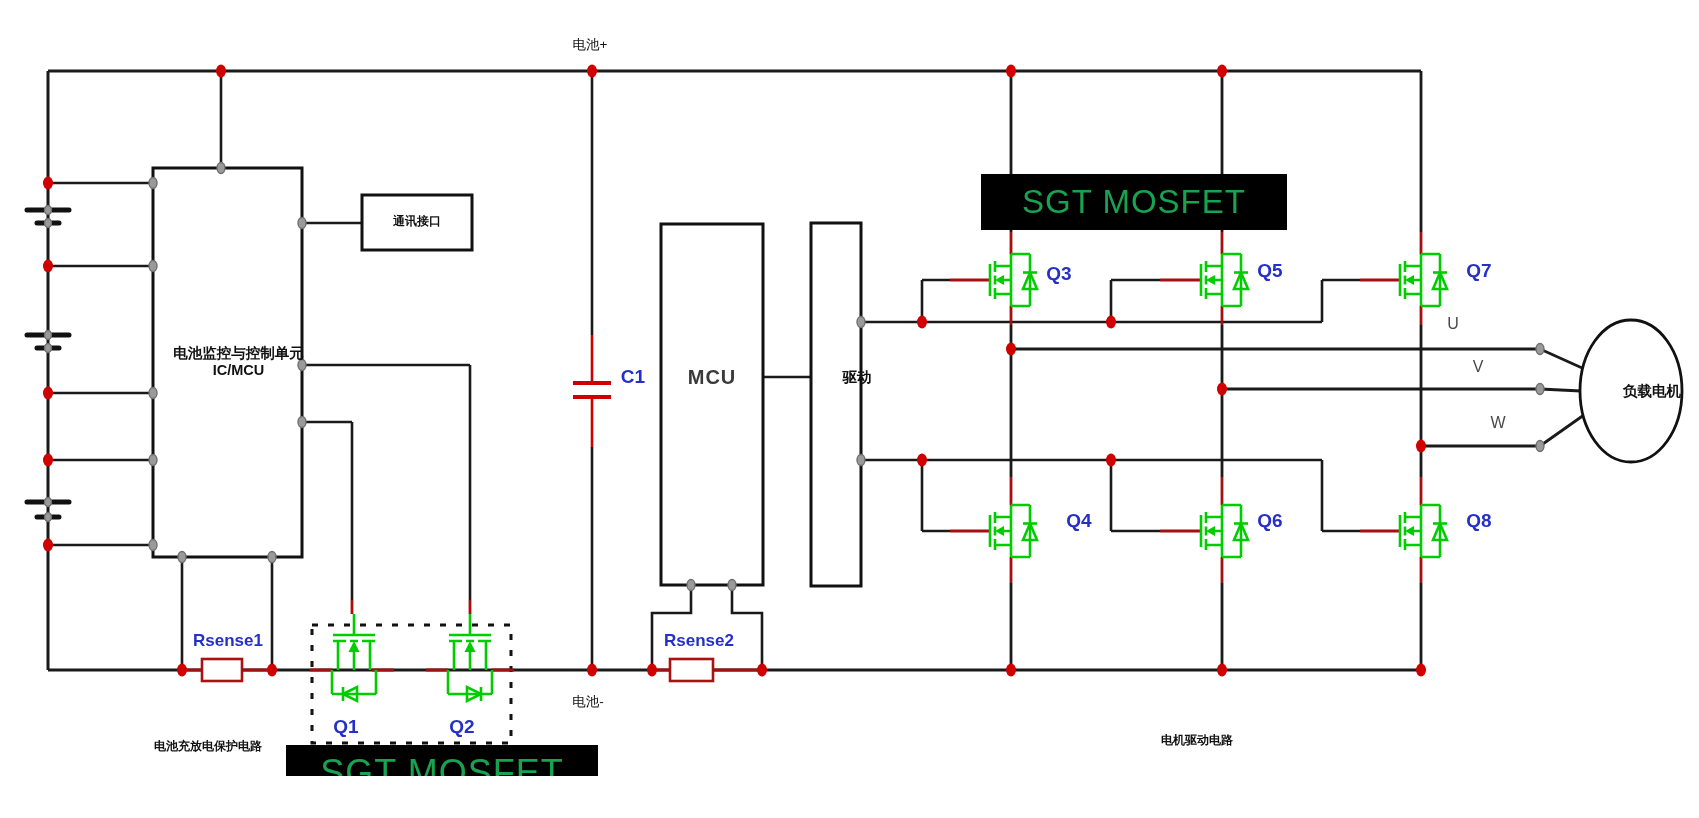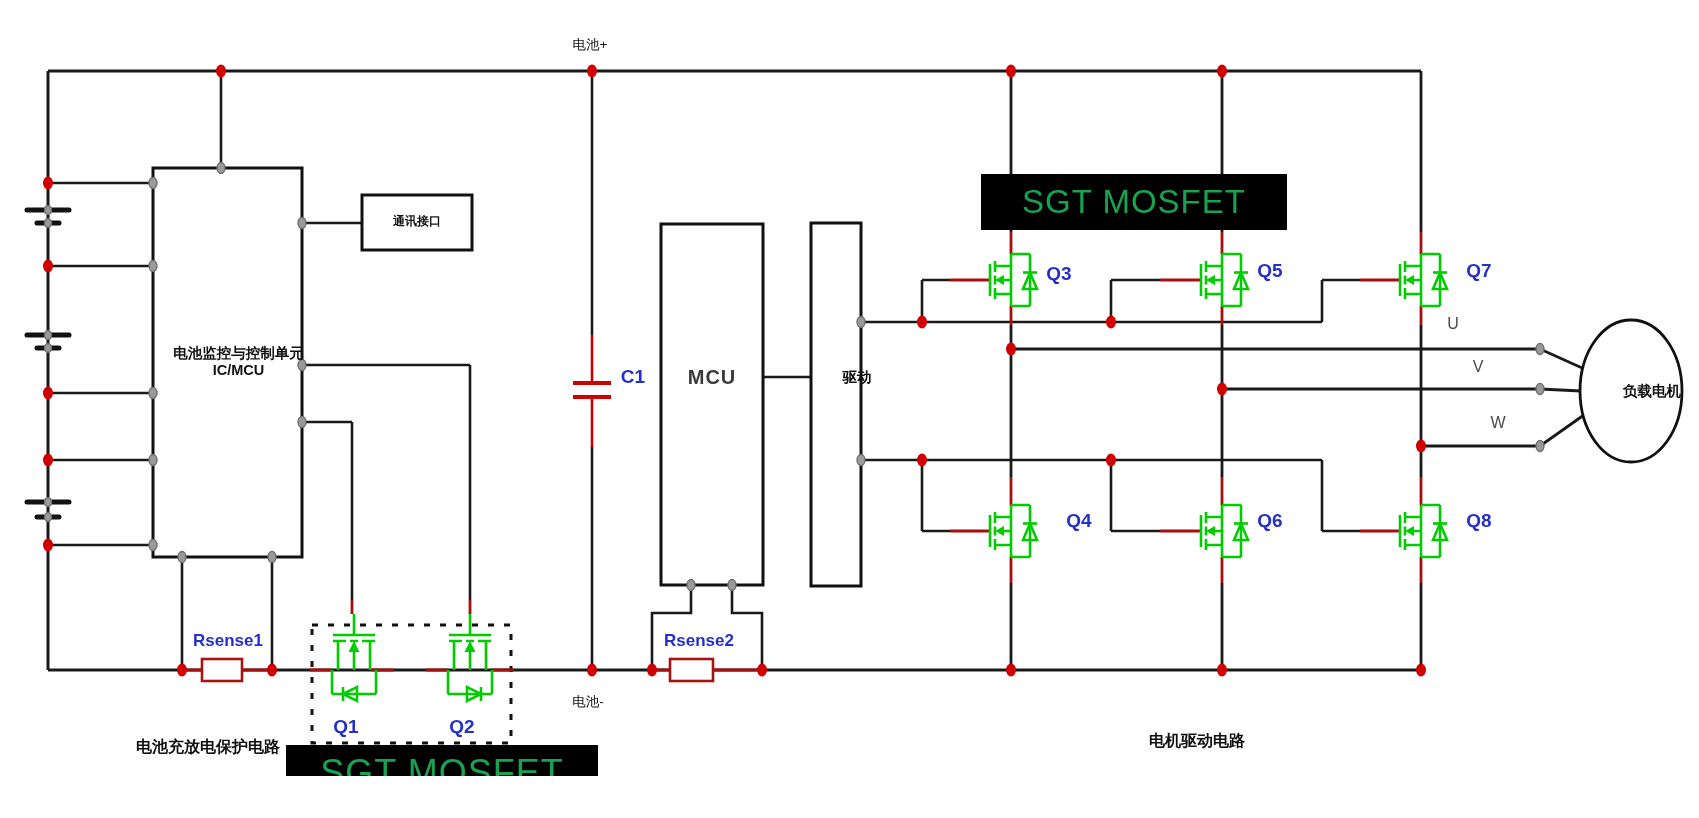--- a/index.html
+++ b/index.html
@@ -9,21 +9,21 @@
   .lbl{position:absolute;transform:translate(-50%,-50%);white-space:nowrap;color:#111;
        font-family:"Liberation Sans",sans-serif;line-height:1.15;text-align:center;}
   .sm{font-size:13.5px;font-weight:500;}
   .boxlbl{font-size:12px;font-weight:600;}
   .boxlbl2{font-size:14.5px;font-weight:600;margin-left:21px;}
   .mculbl{font-size:20px;font-weight:600;color:#3a3a3a;letter-spacing:1px;}
   .blue{color:#2430c8;font-weight:600;}
   .ref{font-size:17px;}
   .q{font-size:19px;}
   .phase{font-size:16px;color:#4a4a4a;font-weight:500;}
-  .section{font-size:16px;font-weight:600;}
+  .section{font-size:12px;font-weight:600;}
   .highlight{position:absolute;display:flex;align-items:center;justify-content:center;
              background:#000000;color:#18a351;font-weight:400;letter-spacing:1px;}
   #sgt-top{left:981px;top:174px;width:306px;height:56px;font-size:33px;}
   #sgt-bottom{left:286px;top:745px;width:312px;height:55px;font-size:36px;}
   #bottom-bar{position:absolute;left:0;top:800px;width:1699px;height:18px;background:#000;}
 </style>
 </head>
 <body>
 
 <div id="stage">

